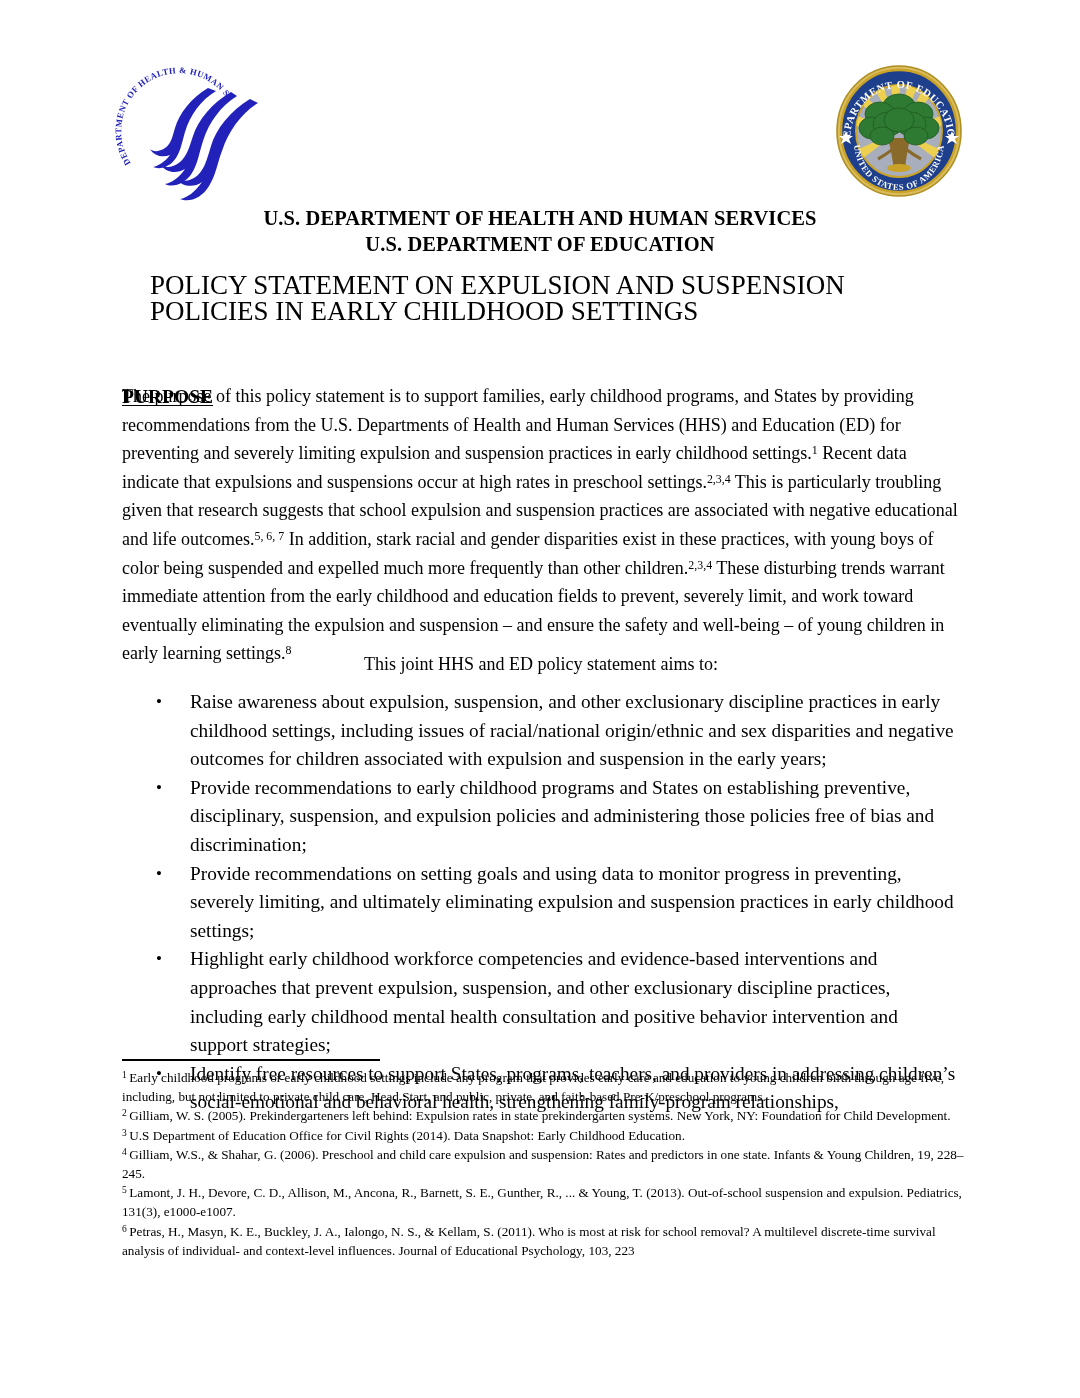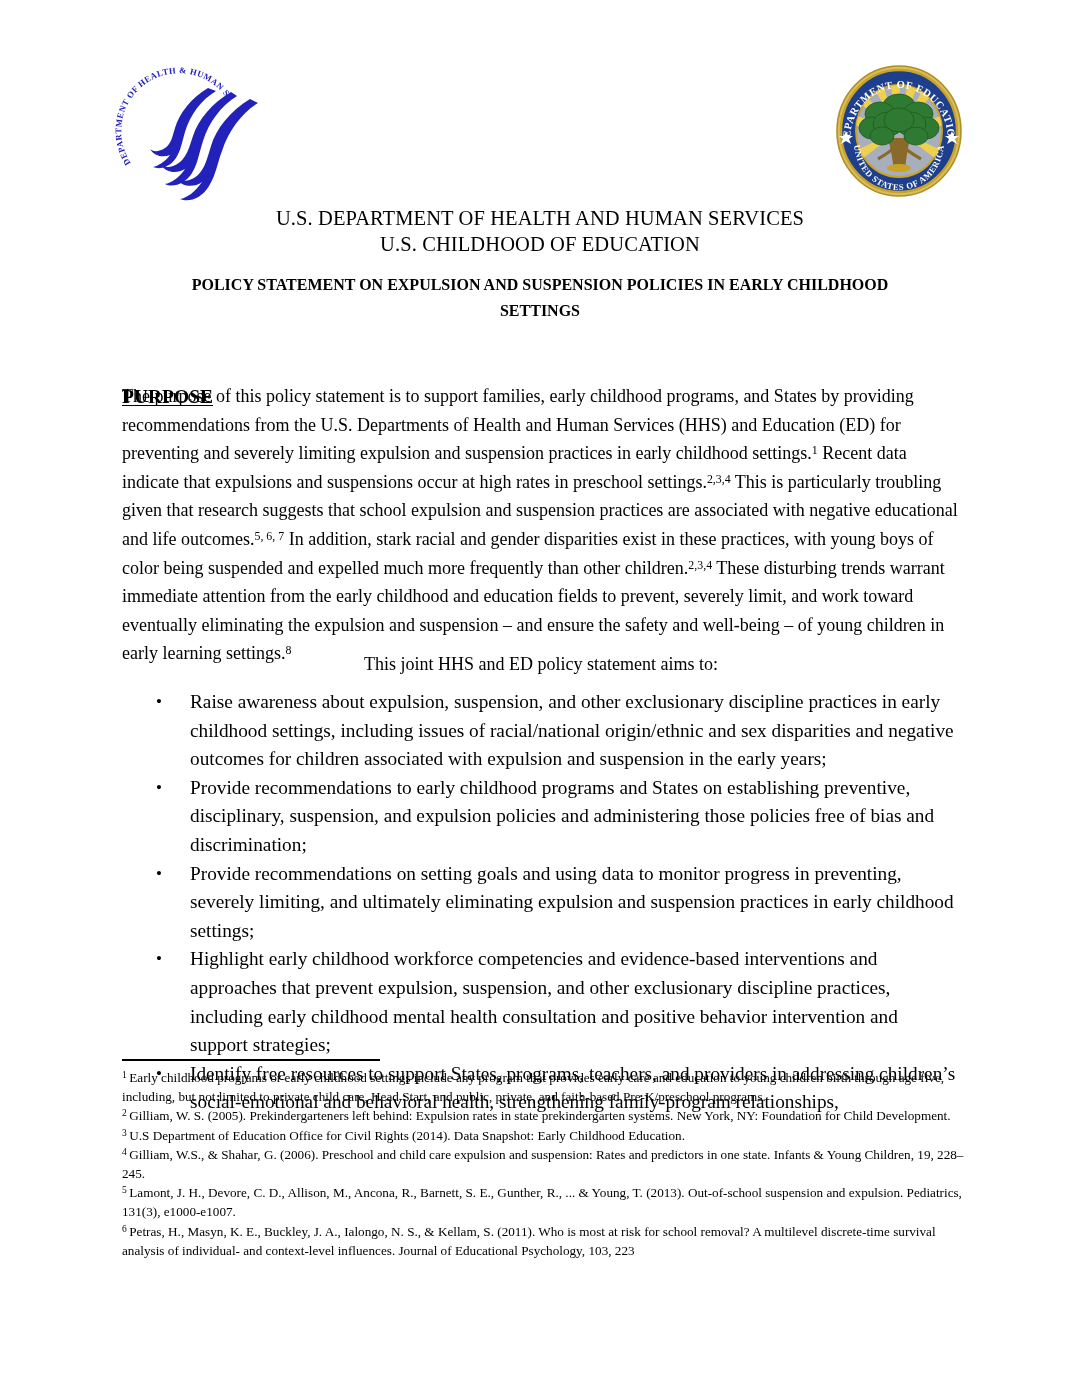--- a/index.html
+++ b/index.html
@@ -46,33 +46,32 @@
 
   
   .doc-head {
     position: absolute;
     top: 205px;
     left: 90px;
     width: 900px;
     text-align: center;
   }
   .doc-head .agency-line {
-    font-weight: normal;
+    font-weight: bold;
     font-size: 20.5px;
     line-height: 26px;
     letter-spacing: 0.1px;
   }
   .doc-title {
     position: absolute;
     top: 272px;
     left: 150px;
     width: 780px;
-    text-align: center;
-    font-weight: bold;
-    font-size: 16px;
+    font-weight: normal;
+    font-size: 27px;
     line-height: 26px;
   }
 
   
   .section-heading {
     position: absolute;
     top: 338px;
     left: 122px;
     font-weight: bold;
     font-size: 19.5px;
@@ -236,21 +235,21 @@
         <g fill="#ffffff">
           <polygon points="18,73 20,78 25,78 21,81 23,86 18,83 13,86 15,81 11,78 16,78"></polygon>
           <polygon points="124,73 126,78 131,78 127,81 129,86 124,83 119,86 121,81 117,78 122,78"></polygon>
         </g>
       </svg>
     </div>
   </div>
 
   <div class="doc-head">
     <div class="agency-line">U.S. DEPARTMENT OF HEALTH AND HUMAN SERVICES</div>
-    <div class="agency-line">U.S. CHILDHOOD OF EDUCATION</div>
+    <div class="agency-line">U.S. DEPARTMENT OF EDUCATION</div>
   </div>
 
   <div class="doc-title">POLICY STATEMENT ON EXPULSION AND SUSPENSION POLICIES IN EARLY CHILDHOOD SETTINGS</div>
 
   <div class="section-heading">PURPOSE</div>
 
   <div class="body-block" id="purpose-para">The purpose of this policy statement is to support families, early childhood programs, and States by providing recommendations from the U.S. Departments of Health and Human Services (HHS) and Education (ED) for preventing and severely limiting expulsion and suspension practices in early childhood settings.<sup>1</sup> Recent data indicate that expulsions and suspensions occur at high rates in preschool settings.<sup>2,3,4</sup> This is particularly troubling given that research suggests that school expulsion and suspension practices are associated with negative educational and life outcomes.<sup>5, 6, 7</sup> In addition, stark racial and gender disparities exist in these practices, with young boys of color being suspended and expelled much more frequently than other children.<sup>2,3,4</sup> These disturbing trends warrant immediate attention from the early childhood and education fields to prevent, severely limit, and work toward eventually eliminating the expulsion and suspension – and ensure the safety and well-being – of young children in early learning settings.<sup>8</sup></div>
 
   <div class="body-block" id="aims-lead">This joint HHS and ED policy statement aims to:</div>
 

